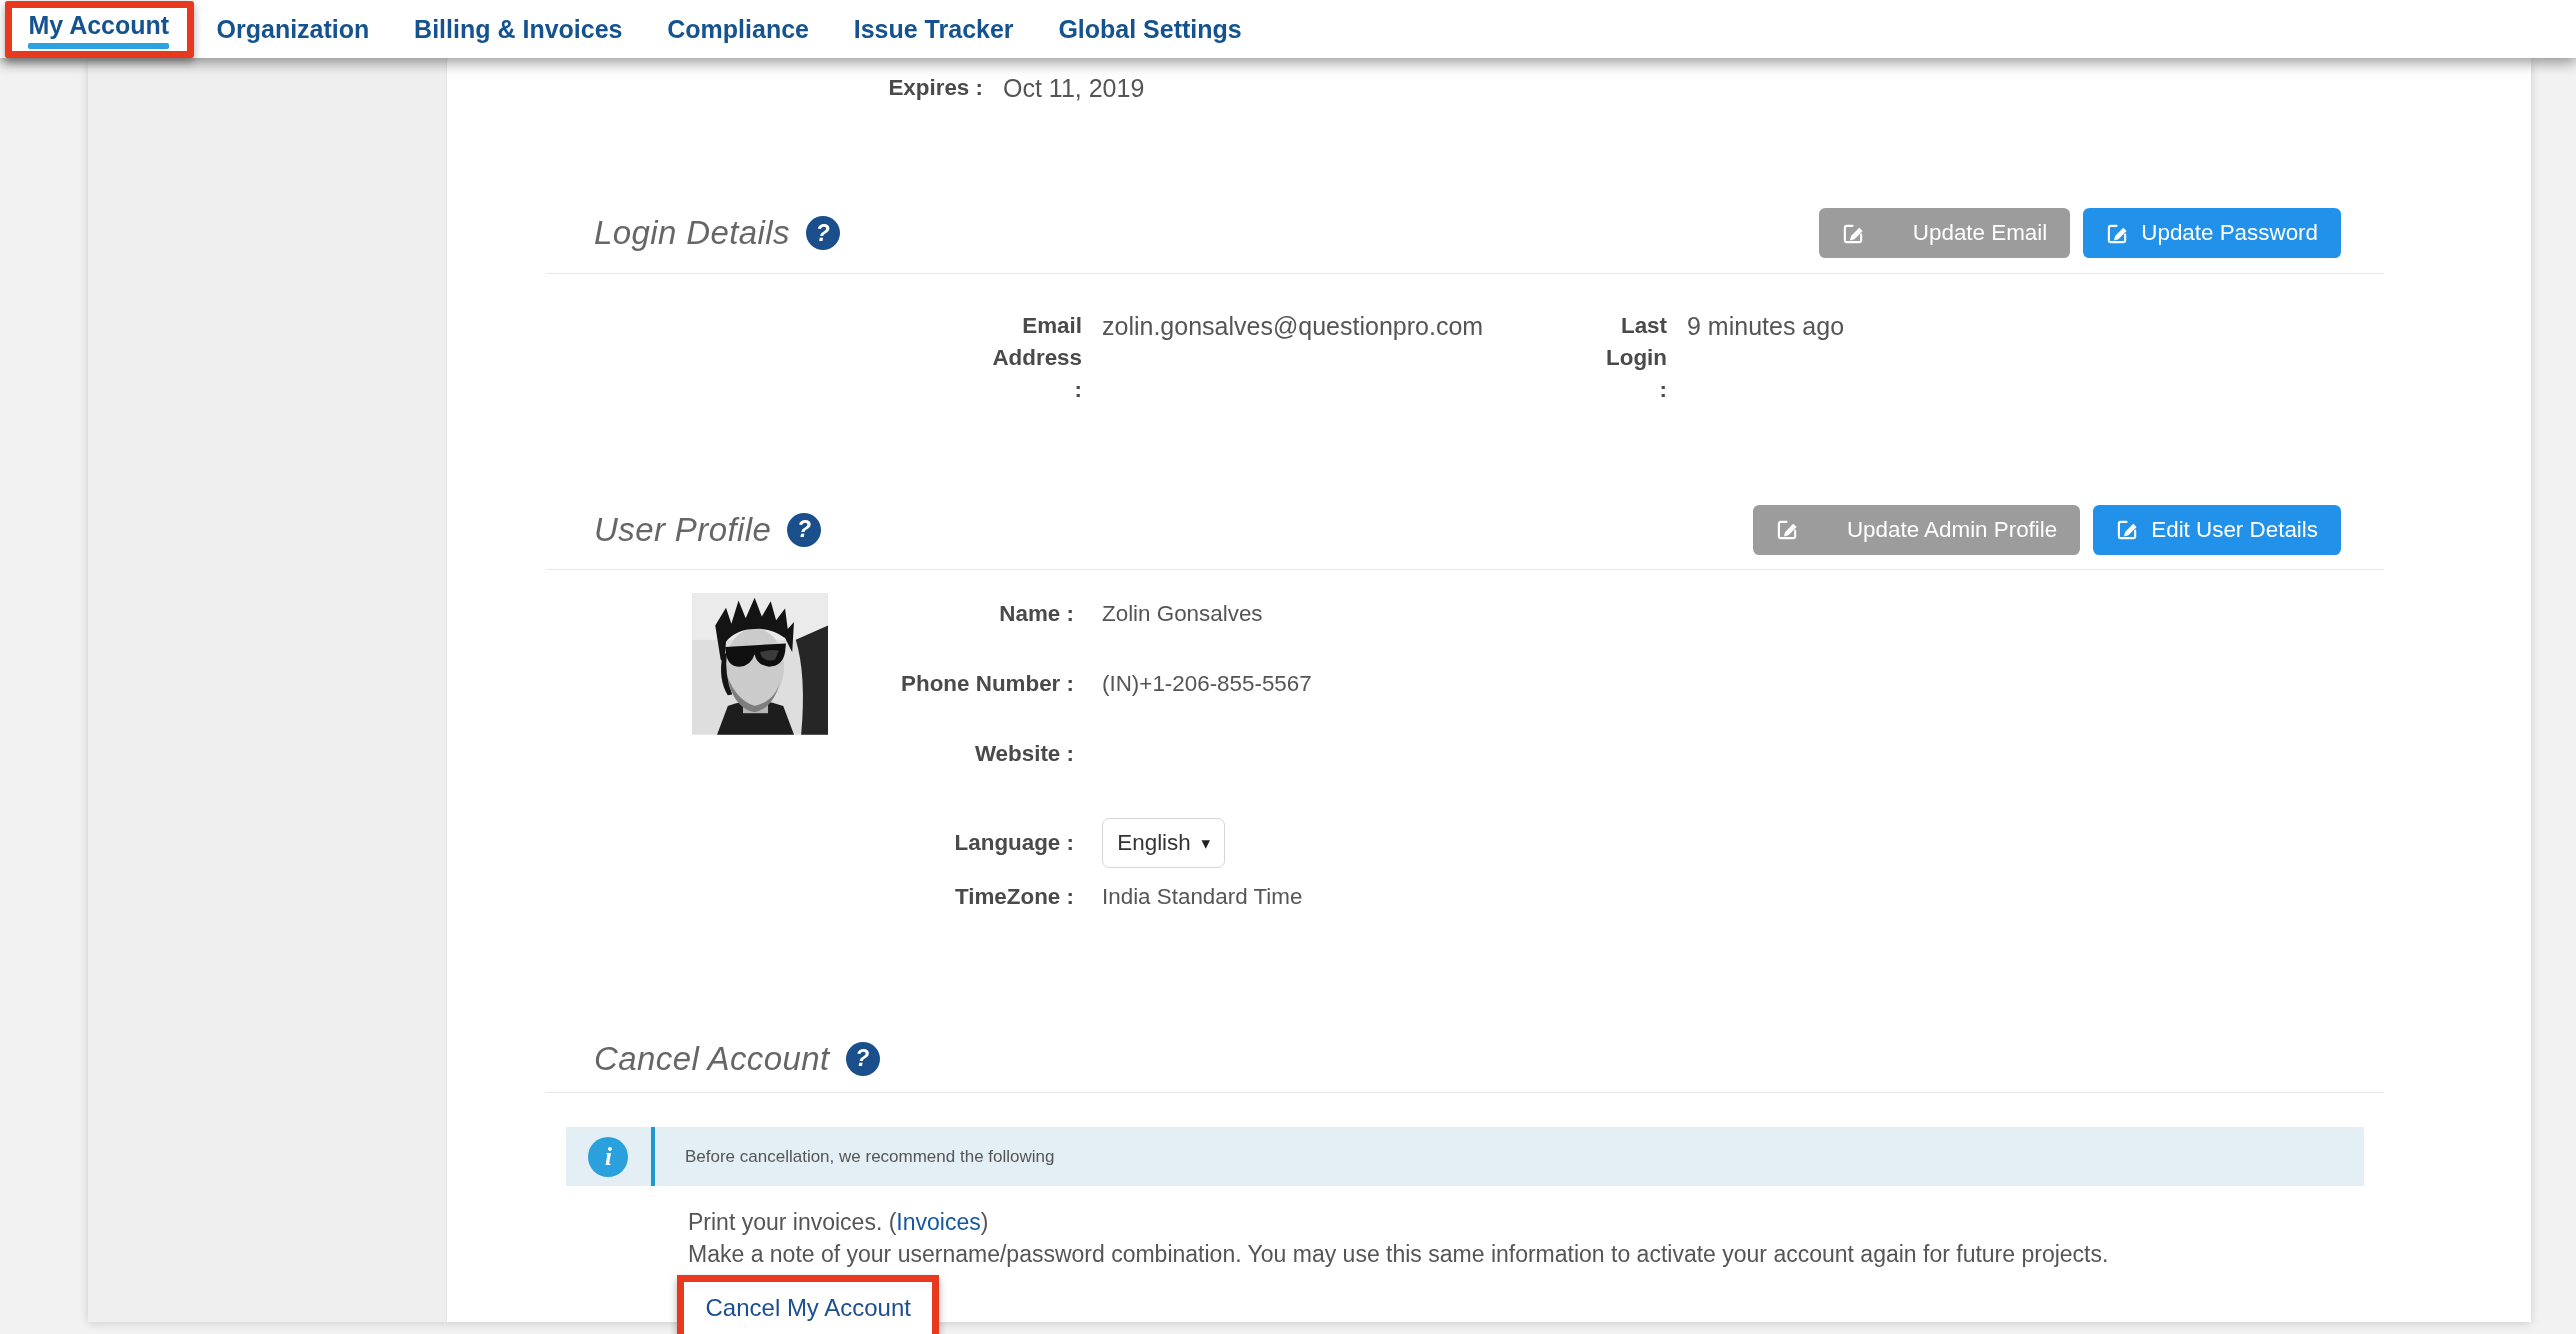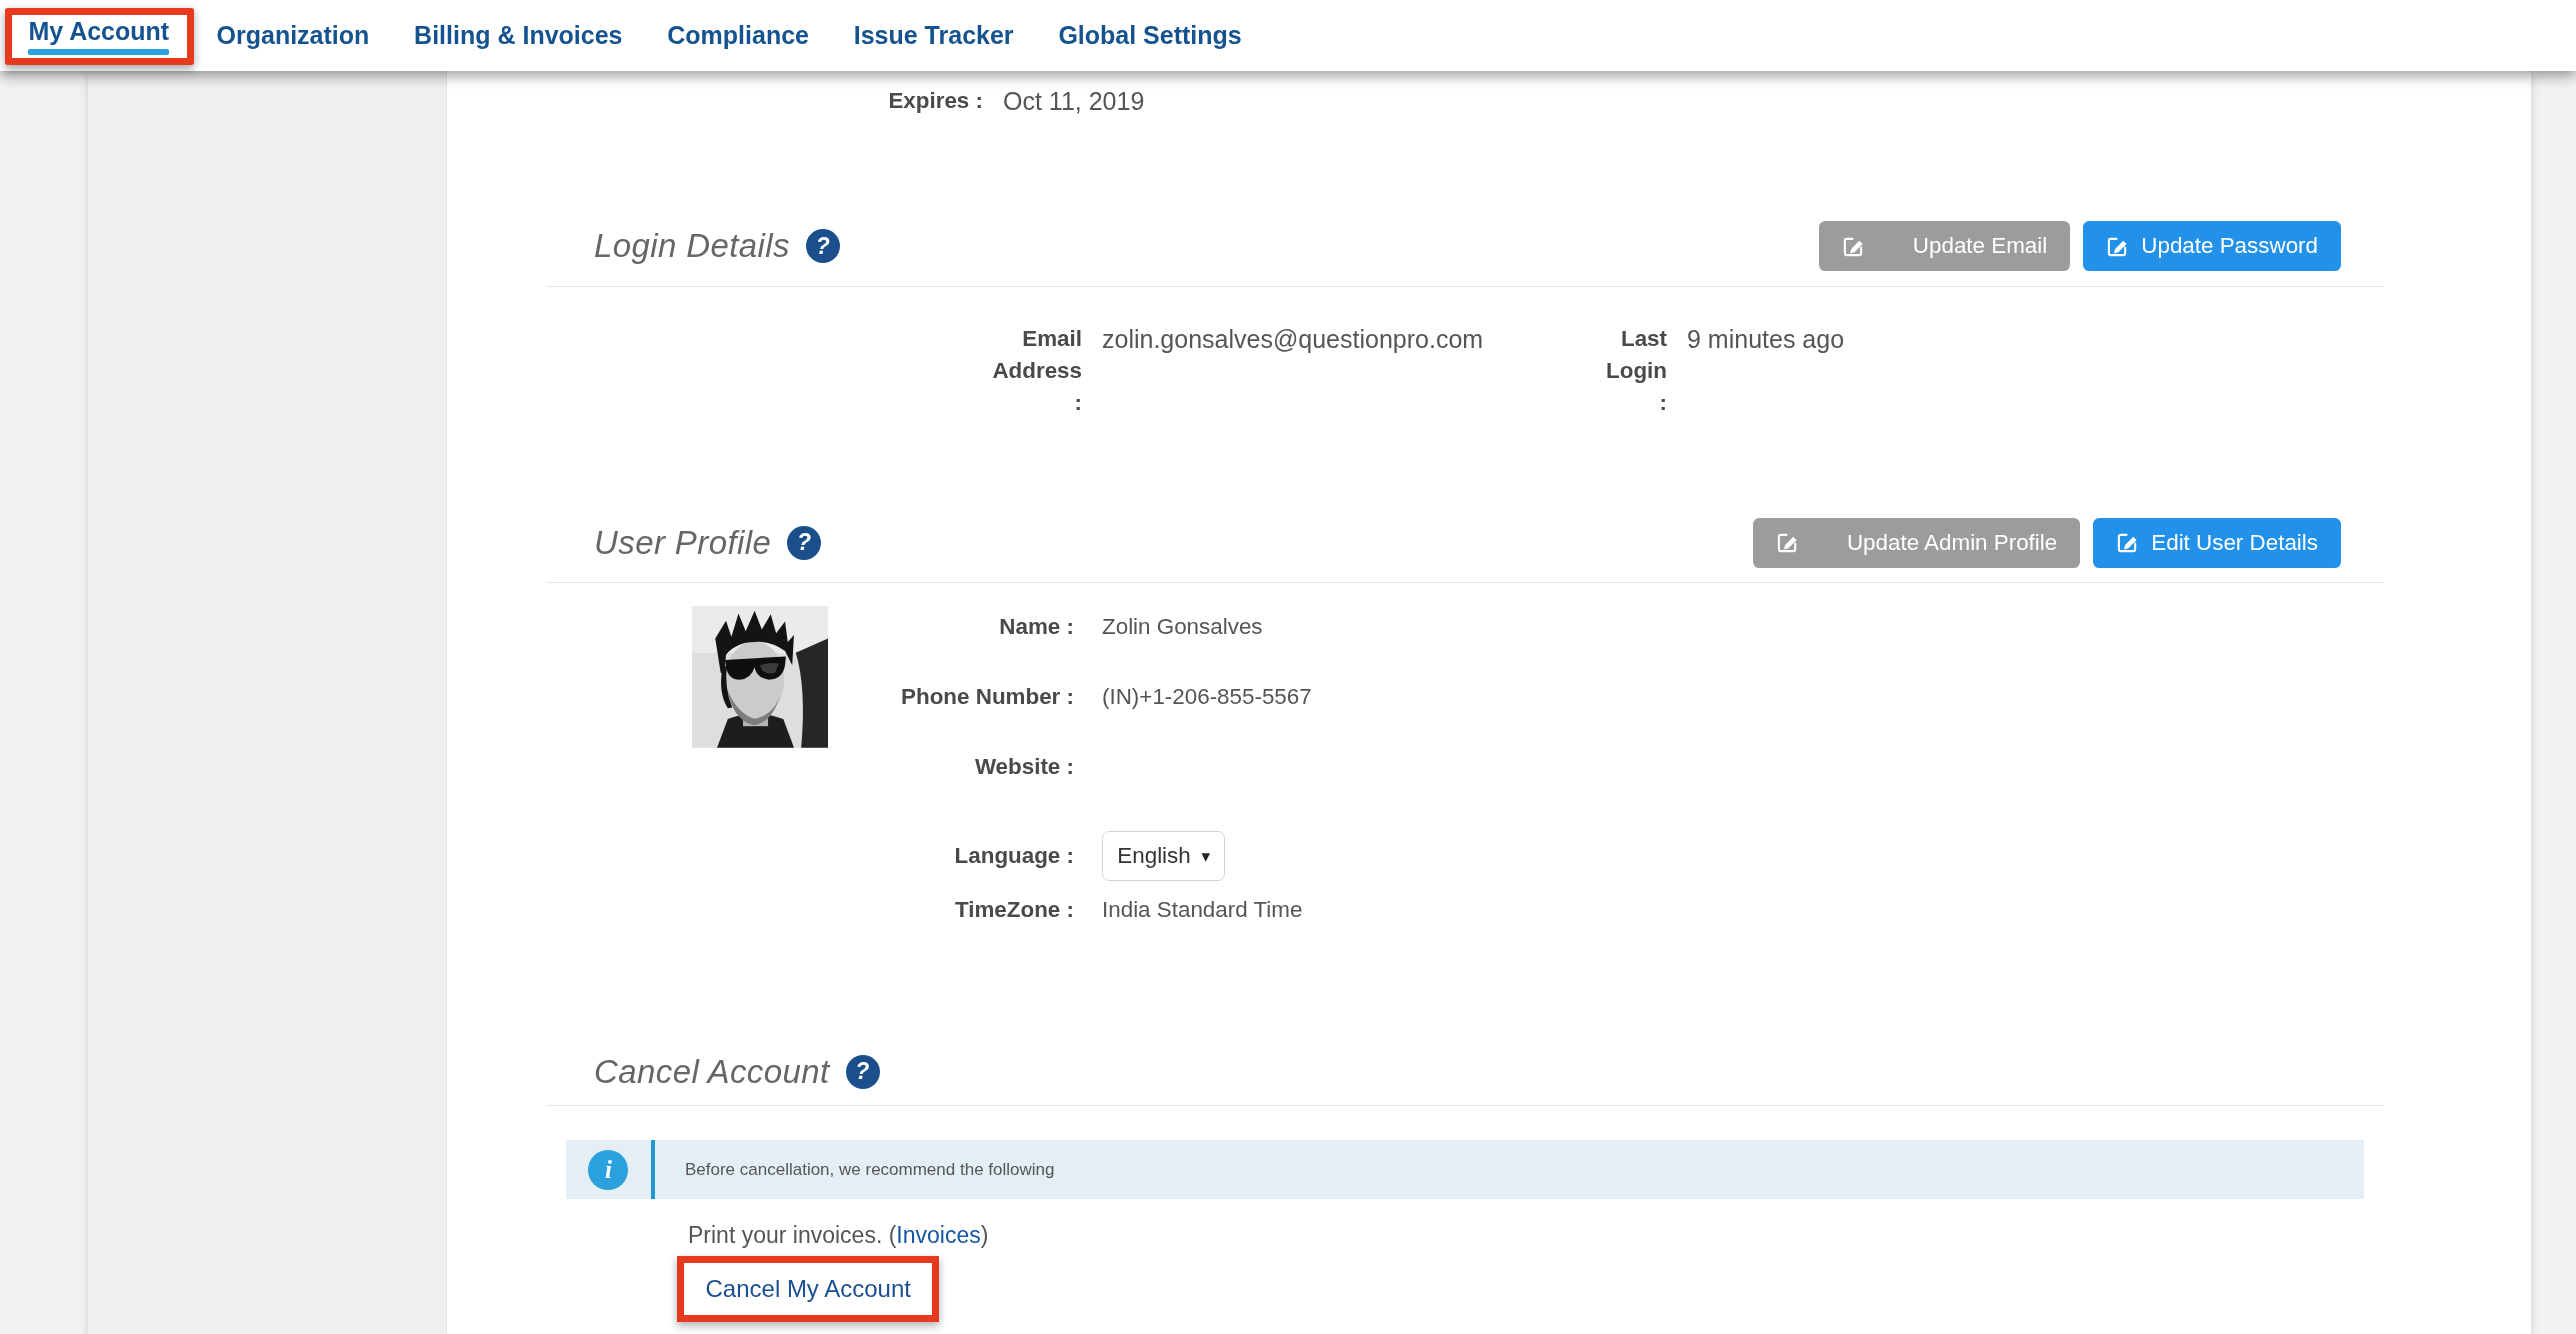--- a/index.html
+++ b/index.html
@@ -5,21 +5,21 @@
   * { box-sizing: border-box; margin: 0; padding: 0; }
   html, body {
     width: 2576px; height: 1335px; overflow: hidden;
     font-family: "Liberation Sans", sans-serif;
     background: #f2f2f2; color: #4f4f4f;
   }
   
   .topnav {
     position: relative; z-index: 10;
     display: flex; align-items: center;
-    height: 71px; background: #ffffff;
+    height: 58px; background: #ffffff;
     box-shadow: 0 4.5px 12.5px rgba(0,0,0,.38);
   }
   .tab {
     position: relative; font-size: 25px; font-weight: 600;
     color: #14538f; margin: 0 22.4px; white-space: nowrap; cursor: pointer;
     line-height: 27px;
   }
   .ann-tab {
     border: 7.2px solid #e7391e; border-radius: 2.7px;
     box-shadow: 0 3.6px 8px rgba(0,0,0,.35);
@@ -267,20 +267,21 @@
         <div class="info-box">
           <span class="info-i">i</span>
           <span class="info-sep"></span>
           <span class="info-text">Before cancellation, we recommend the following</span>
         </div>
 
         <div class="cancel-text">
           <div>
             <span>Print your invoices. (</span><a class="link">Invoices</a><span>)</span>
           </div>
+          <div>Make a note of your username/password combination. You may use this same information to activate your account again for future projects.</div>
         </div>
 
         <div class="ann-cancel">
           <span class="cancel-link">Cancel My Account</span>
         </div>
       </div>
 
     </div>
   </div>
 </div>

